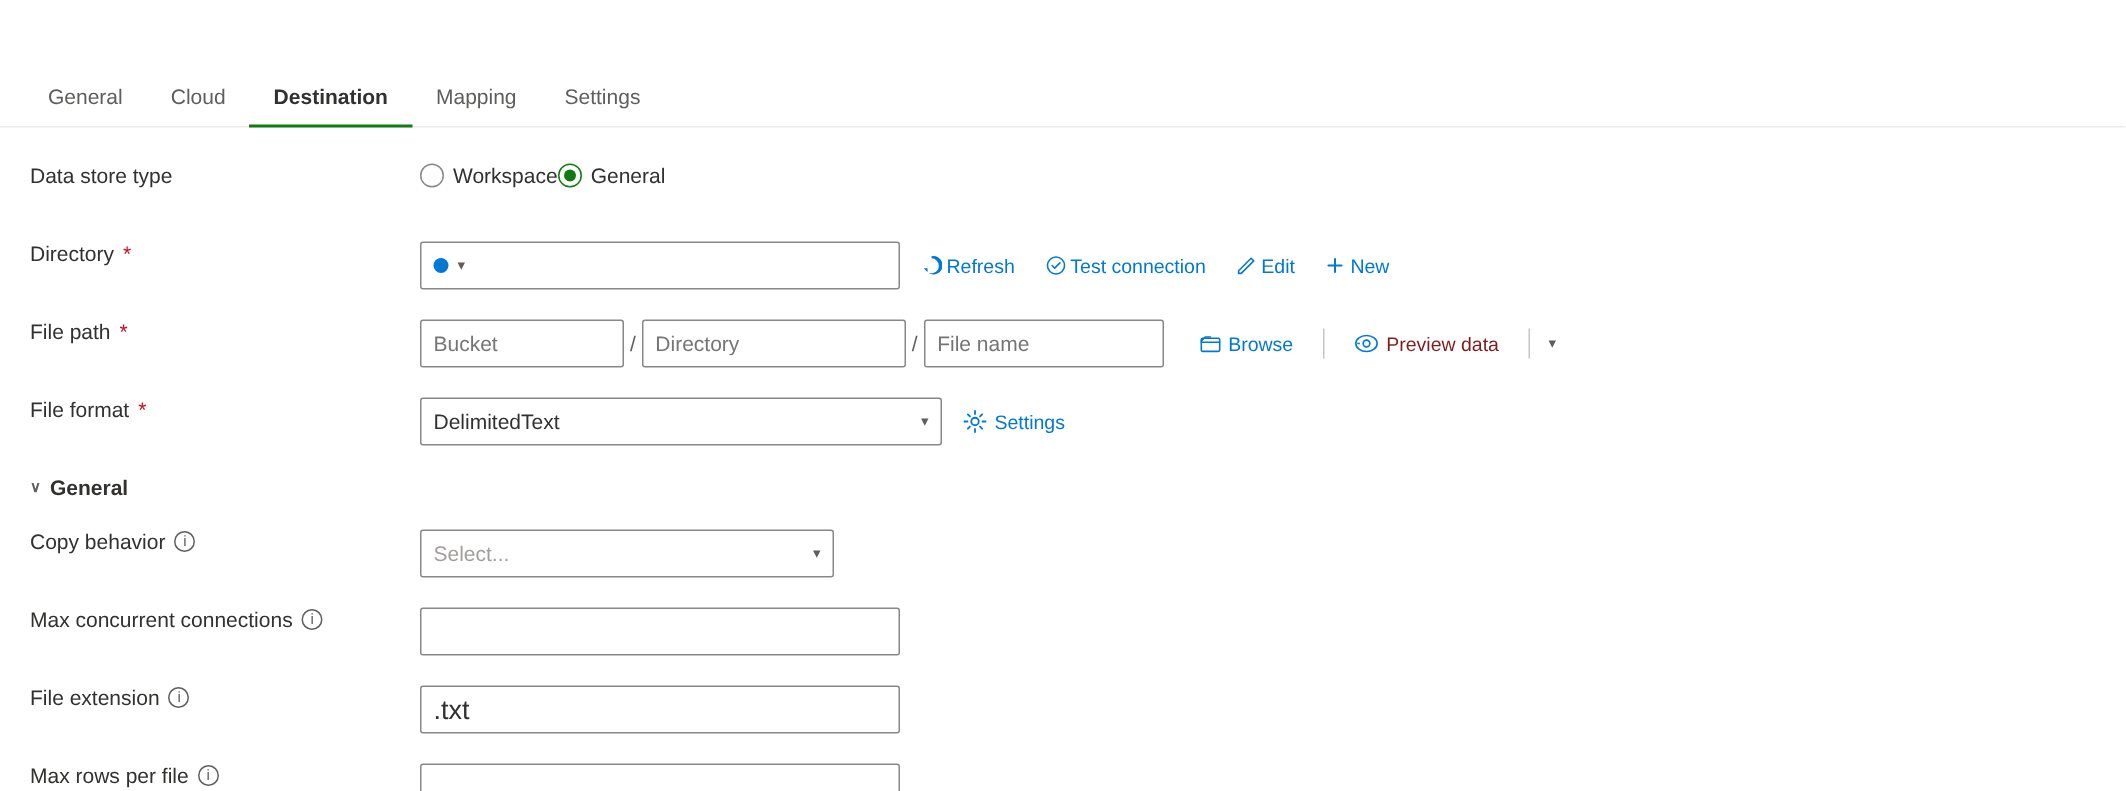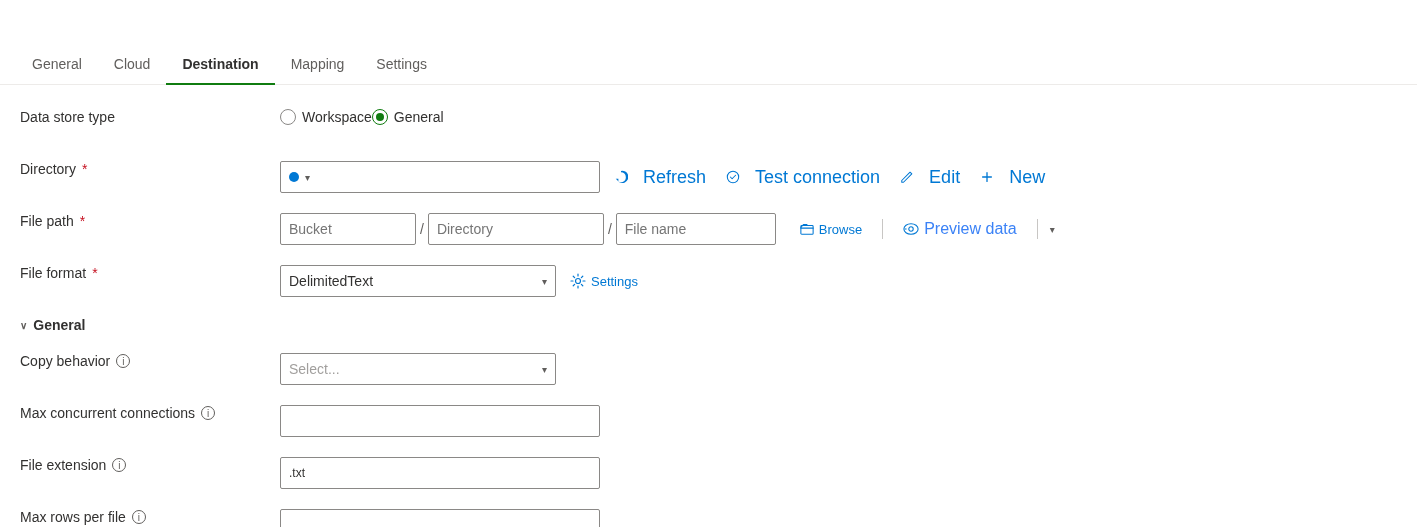--- a/index.html
+++ b/index.html
@@ -107,21 +107,21 @@
       padding: 4px 8px;
       background: #fff;
       cursor: pointer;
       height: 32px;
       gap: 6px;
     }
     .dropdown-connection {
       width: 320px;
     }
     .dropdown-format {
-      width: 276px;
+      width: 348px;
     }
     .dropdown-copy {
       width: 276px;
     }
     .dropdown-text {
       flex: 1;
       font-size: 14px;
       color: #323130;
     }
     .dropdown-chevron {
@@ -132,24 +132,24 @@
       width: 10px;
       height: 10px;
       border-radius: 50%;
       background: #0078d4;
       flex-shrink: 0;
     }
     
     .toolbar-btn {
       display: flex;
       align-items: center;
-      gap: 15px;
+      gap: 3px;
       cursor: pointer;
       color: #0078d4;
-      font-size: 18px;
+      font-size: 13px;
       padding: 4px 6px;
       border-radius: 2px;
     }
     .toolbar-btn svg {
       width: 14px;
       height: 14px;
     }
     
     .file-path-group {
       display: flex;
@@ -188,22 +188,22 @@
       width: 1px;
       height: 20px;
       background: #c8c6c4;
       margin: 0 4px;
     }
     .preview-btn {
       display: flex;
       align-items: center;
       gap: 5px;
       cursor: pointer;
-      color: #3b82f6;
-      font-size: 16px;
+      color: #7f1d1d;
+      font-size: 13px;
       padding: 4px 8px;
     }
     
     .advanced-toggle {
       display: flex;
       align-items: center;
       gap: 6px;
       cursor: pointer;
       font-size: 14px;
       color: #323130;
@@ -213,21 +213,21 @@
     .chevron-icon {
       font-size: 10px;
       color: #605e5c;
     }
     
     .text-input {
       border: 1px solid #8a8886;
       border-radius: 2px;
       padding: 4px 8px;
       height: 32px;
-      font-size: 12px;
+      font-size: 18px;
       color: #323130;
       background: #fff;
       outline: none;
       width: 320px;
     }
     
     .info-icon {
       width: 14px;
       height: 14px;
       border-radius: 50%;

